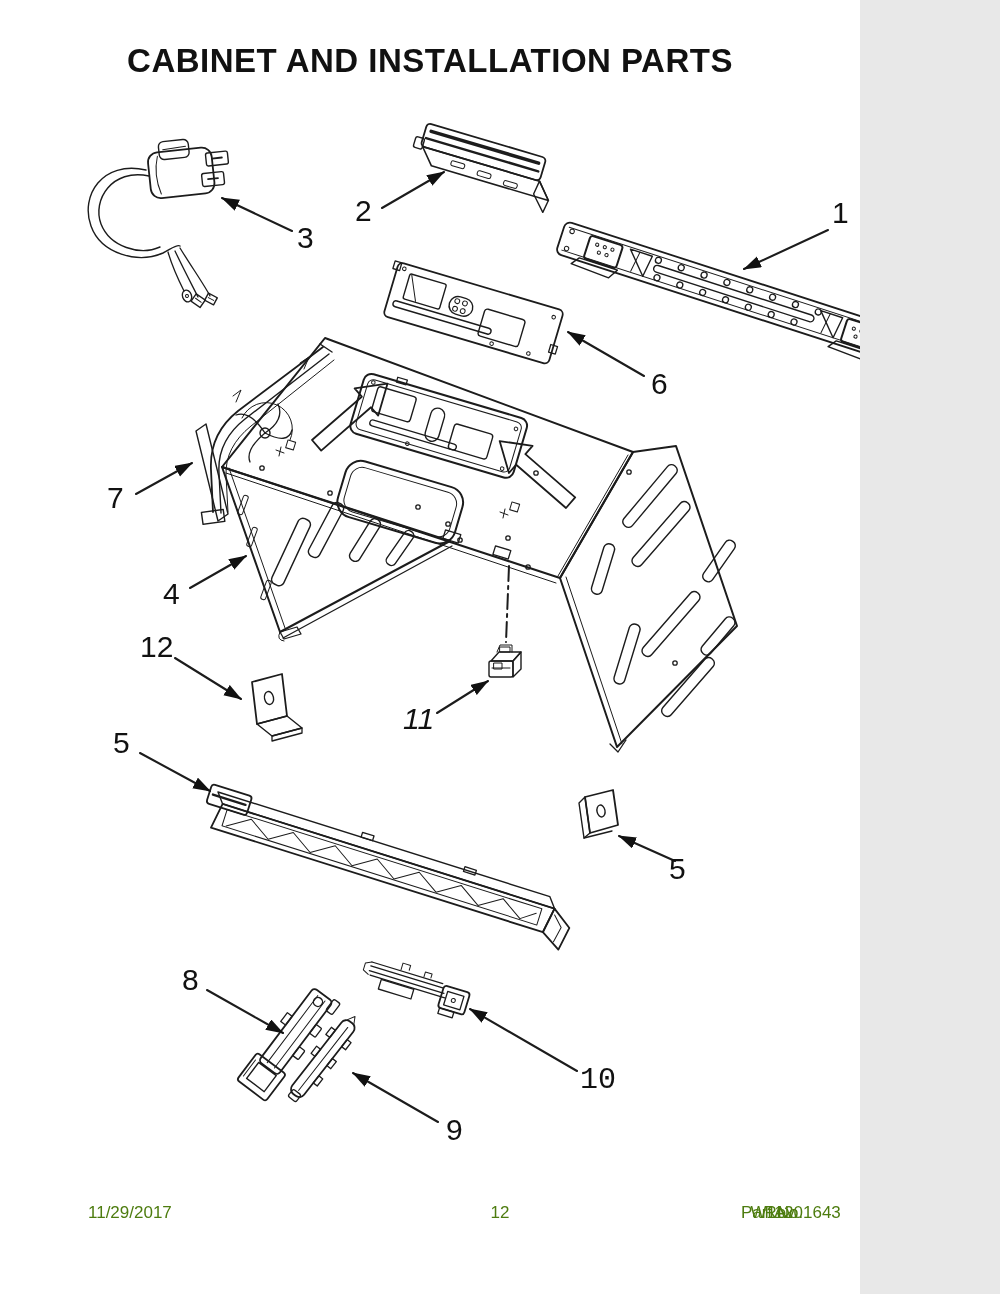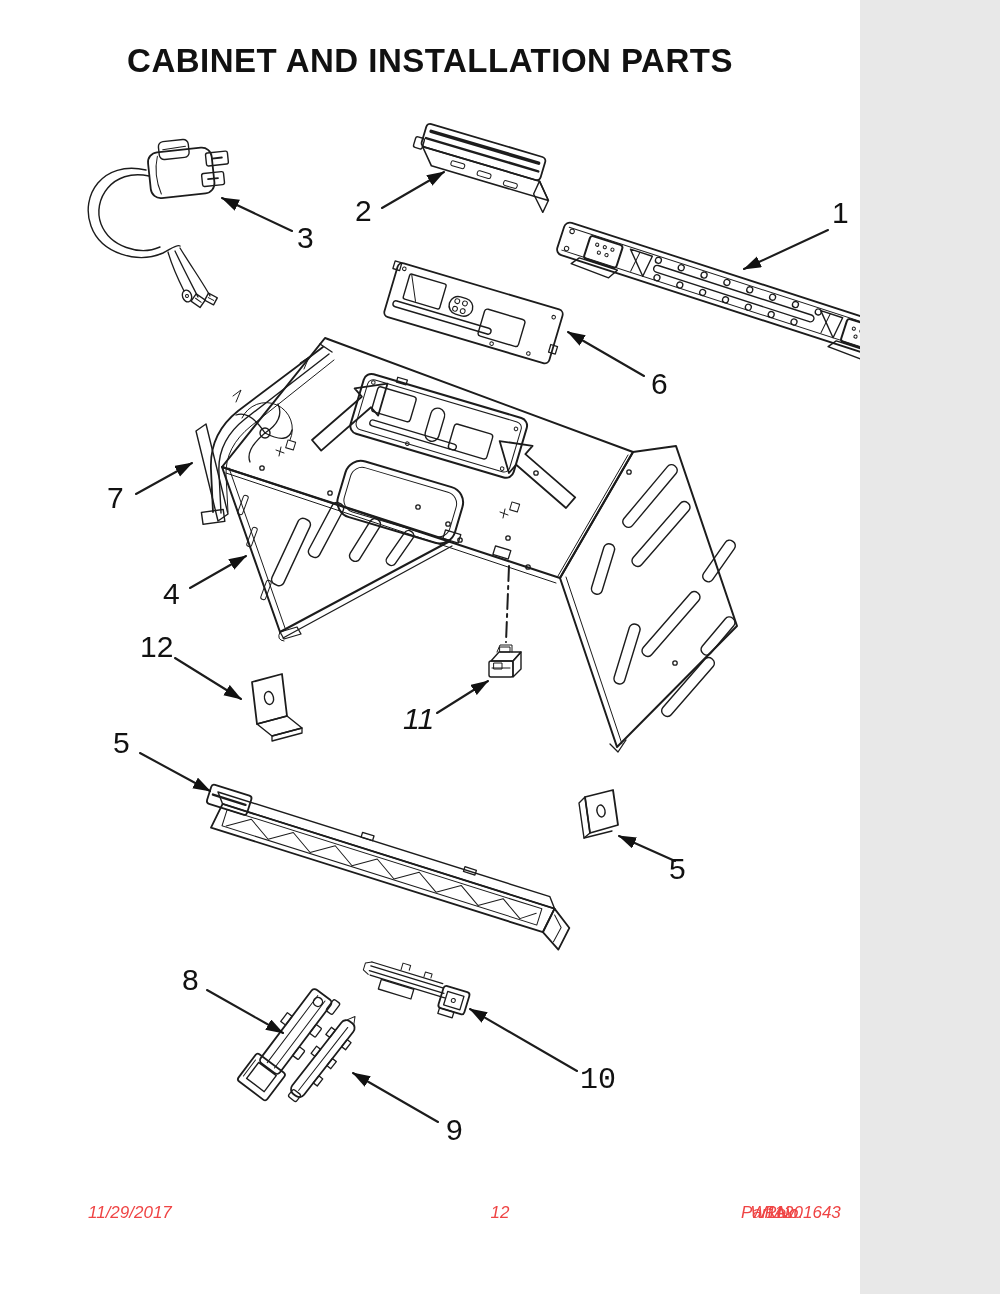--- a/index.html
+++ b/index.html
@@ -14,21 +14,21 @@
   #art .w13{stroke-width:1.3;}
   #art .w14{stroke-width:1.4;}
   #art .w18{stroke-width:1.8;}
   #art .w2{stroke-width:2;}
   #art .w25{stroke-width:2.5;}
   #art .w35{stroke-width:3.5;}
   #art .ld{stroke-width:2.1;}
   #art .dash{stroke-dasharray:15 5 3 5;}
   #art marker path{fill:#111;stroke:none;}
   .callout{position:absolute;font-size:30px;color:#111;line-height:1;white-space:nowrap;}
-  .footer span{position:absolute;font-size:17px;color:#ef4444;white-space:nowrap;font-style:italic;}
+  .footer span{position:absolute;font-size:17px;color:#4d7c0f;white-space:nowrap;}
   .f-date{left:88px;top:1203px;}
   .f-page{left:0;top:1203px;width:1000px;text-align:center;}
   .f-part{right:86px;top:1203px;}
 </style>
 </head>
 <body>
 
 <div class="page">
 
   <div class="title">CABINET AND INSTALLATION PARTS</div>

